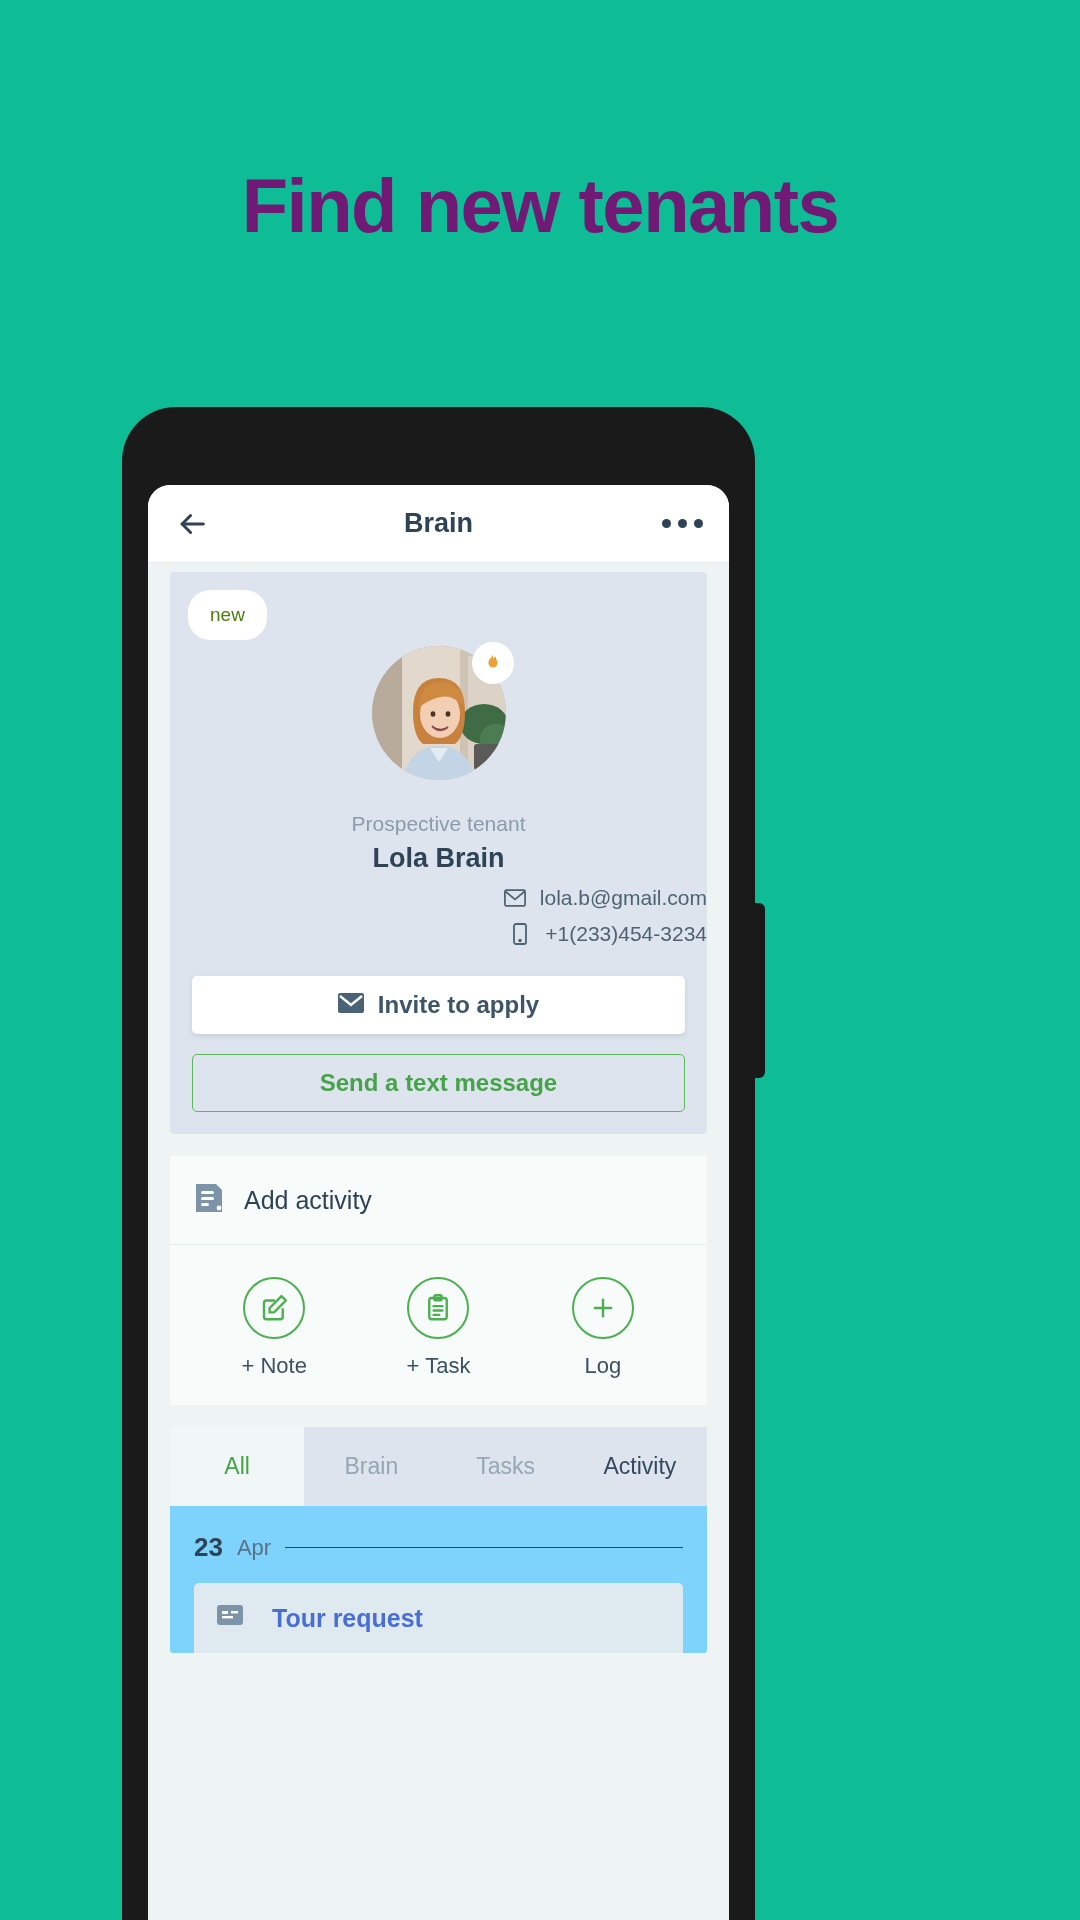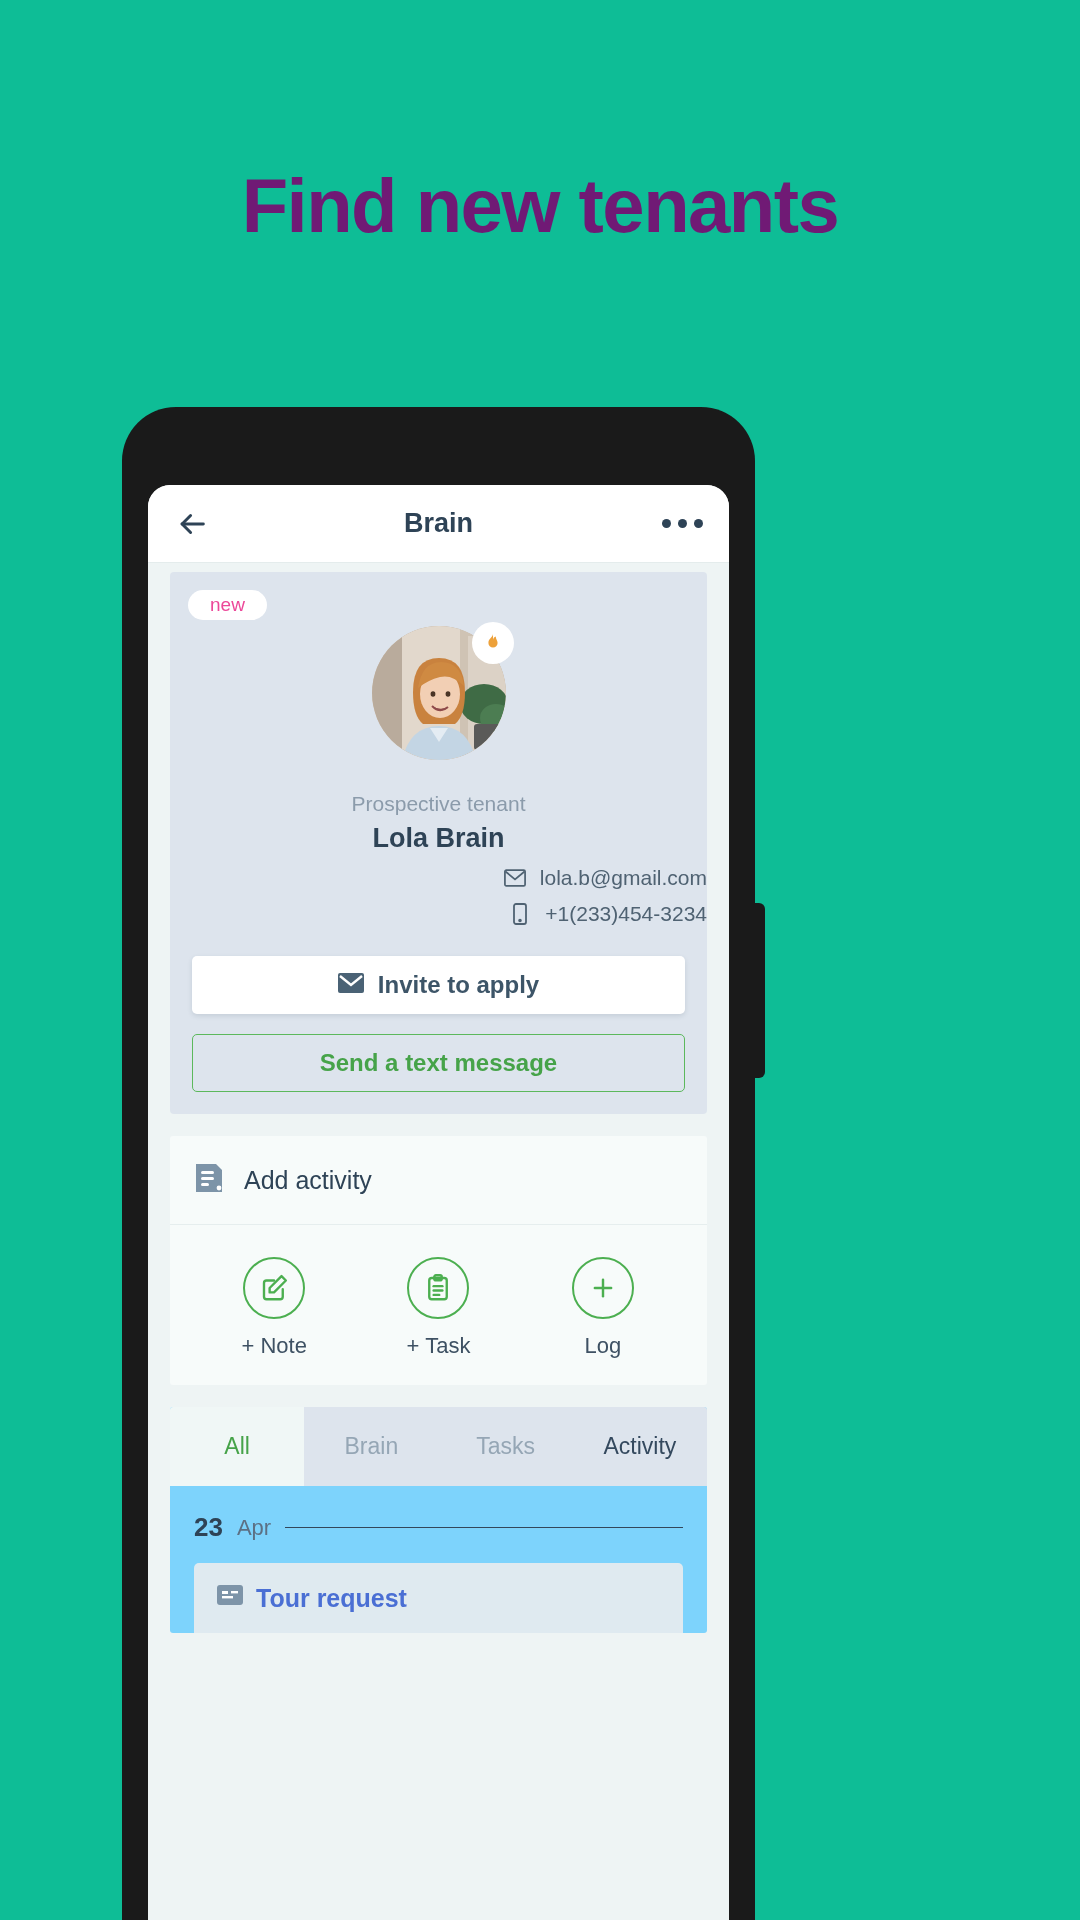--- a/index.html
+++ b/index.html
@@ -72,23 +72,23 @@
     margin:9px 22px 0 22px;
     background:#dde4ed;
     border-radius:4px;
     padding:18px 0 22px 0;
     position:relative;
   }
   .badge-new {
     display:inline-block;
     margin-left:18px;
     background:#ffffff;
-    color:#ec4899;
+    color:#4d7c0f;
     font-size:19px;
-    padding:4px 22px;
+    padding:14px 22px;
     border-radius:22px;
   }
   .avatar-wrap {
     margin:6px auto 0 auto;
     width:134px; height:134px;
     position:relative;
   }
   .avatar {
     width:134px; height:134px;
     border-radius:50%;
@@ -188,21 +188,21 @@
   }
   .tl-date .d { font-size:26px; font-weight:bold; color:#2e4356; }
   .tl-date .m { font-size:22px; color:#5c7084; }
   .tl-date .line { flex:1; height:1.5px; background:#33475b; }
 
   .tl-item {
     margin-top:20px;
     background:#dfeaf0;
     border-radius:5px 5px 0 0;
     padding:20px 22px;
-    display:flex; align-items:center; gap:12px;
+    display:flex; align-items:center; gap:28px;
   }
   .tl-item .ttl { font-size:25px; color:#4a6fd4; font-weight:bold; }
 </style>
 </head>
 <body>
 
 <div class="headline">Find new tenants</div>
 
 <div class="phone"></div>
 <div class="side-button"></div>

